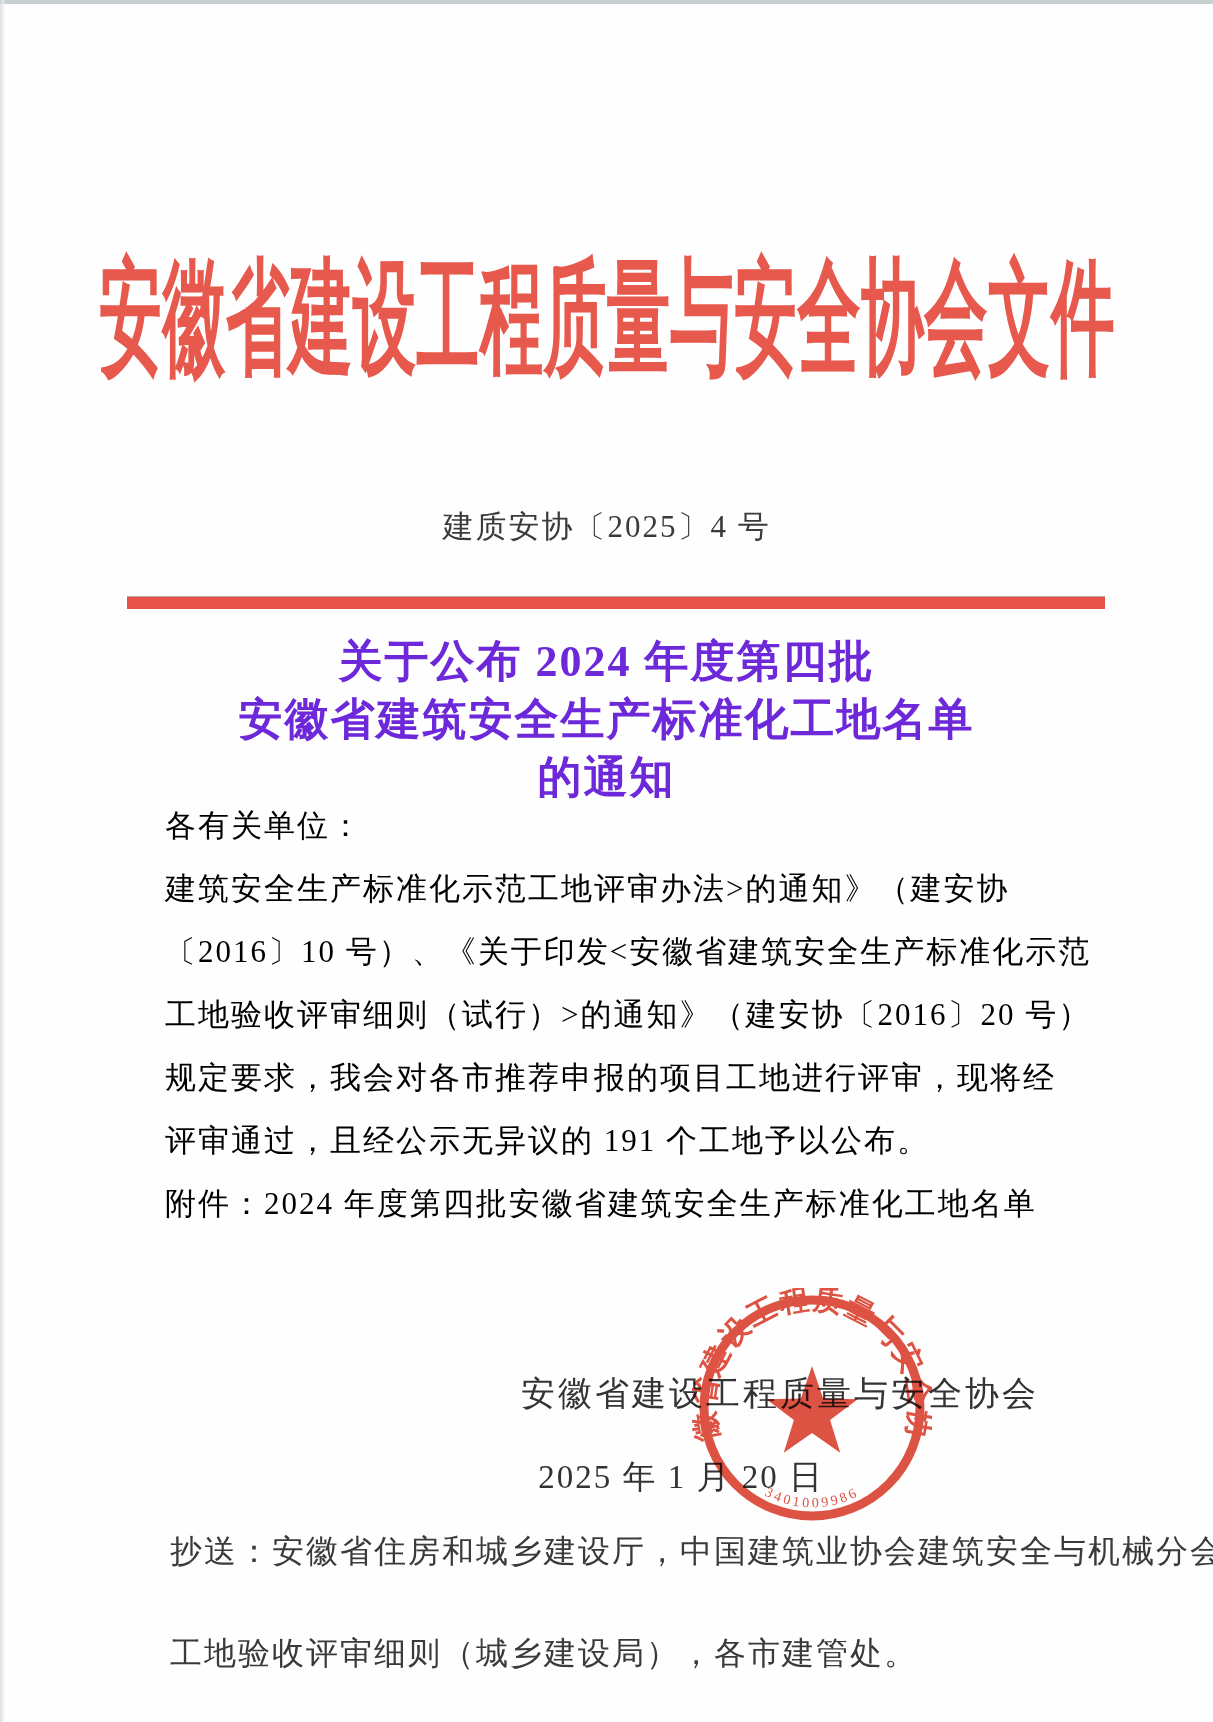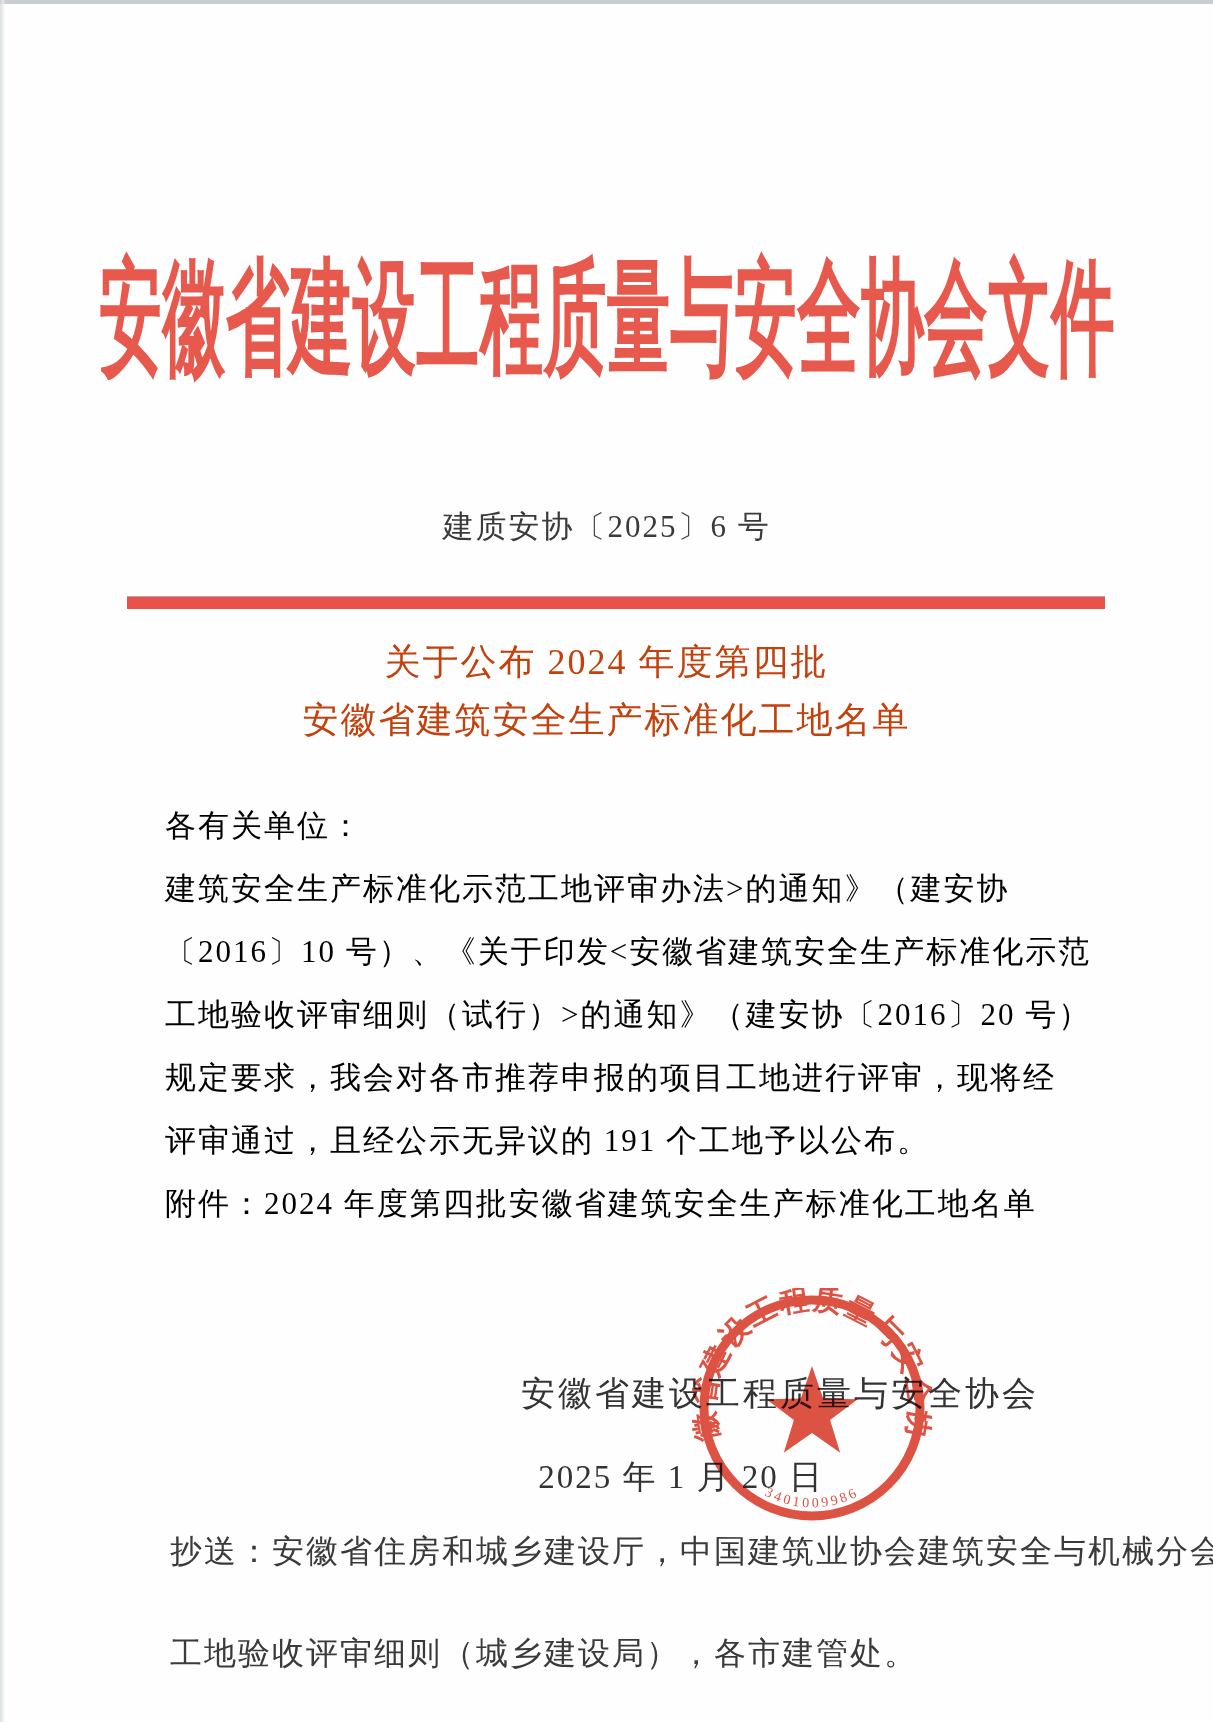--- a/index.html
+++ b/index.html
@@ -34,22 +34,22 @@
     text-align:center;font-size:31px;letter-spacing:2px;color:#3a3a3a;
   }
 
   .red-rule{
     position:absolute;top:596px;left:127px;width:978px;height:12px;
     background:#e8524a;border-top:1px solid #b8aaa6;
   }
 
   .notice-title{
     position:absolute;top:633px;left:0;width:100%;
-    text-align:center;font-weight:normal;color:#c2410c;
-    font-size:36px;line-height:58px;letter-spacing:2px;
+    text-align:center;font-weight:bold;color:#6d28d9;
+    font-size:44px;line-height:58px;letter-spacing:2px;
   }
 
   .body-block{
     position:absolute;top:794px;left:165px;width:912px;
     font-size:31px;line-height:63px;letter-spacing:2px;color:#000000;
     white-space:nowrap;
   }
   .body-line{height:63px;}
   .indent{padding-left:66px;}
 
@@ -76,27 +76,28 @@
 <body>
 
 <div class="page">
   <div class="edge-top"></div>
   <div class="edge-left"></div>
 
   <div class="letterhead">
     <span>安徽省建设工程质量与安全协会文件</span>
   </div>
 
-  <div class="doc-number">建质安协〔2025〕6 号</div>
+  <div class="doc-number">建质安协〔2025〕4 号</div>
 
   <div class="red-rule"></div>
 
   <div class="notice-title">
     <div>关于公布 2024 年度第四批</div>
     <div>安徽省建筑安全生产标准化工地名单</div>
+    <div>的通知</div>
   </div>
 
   <div class="body-block">
     <div class="body-line">各有关单位：</div>
     <div class="body-line">建筑安全生产标准化示范工地评审办法&gt;的通知》（建安协</div>
     <div class="body-line">〔2016〕10 号）、《关于印发&lt;安徽省建筑安全生产标准化示范</div>
     <div class="body-line">工地验收评审细则（试行）&gt;的通知》（建安协〔2016〕20 号）</div>
     <div class="body-line">规定要求，我会对各市推荐申报的项目工地进行评审，现将经</div>
     <div class="body-line">评审通过，且经公示无异议的 191 个工地予以公布。</div>
     <div class="body-line">附件：2024 年度第四批安徽省建筑安全生产标准化工地名单</div>

